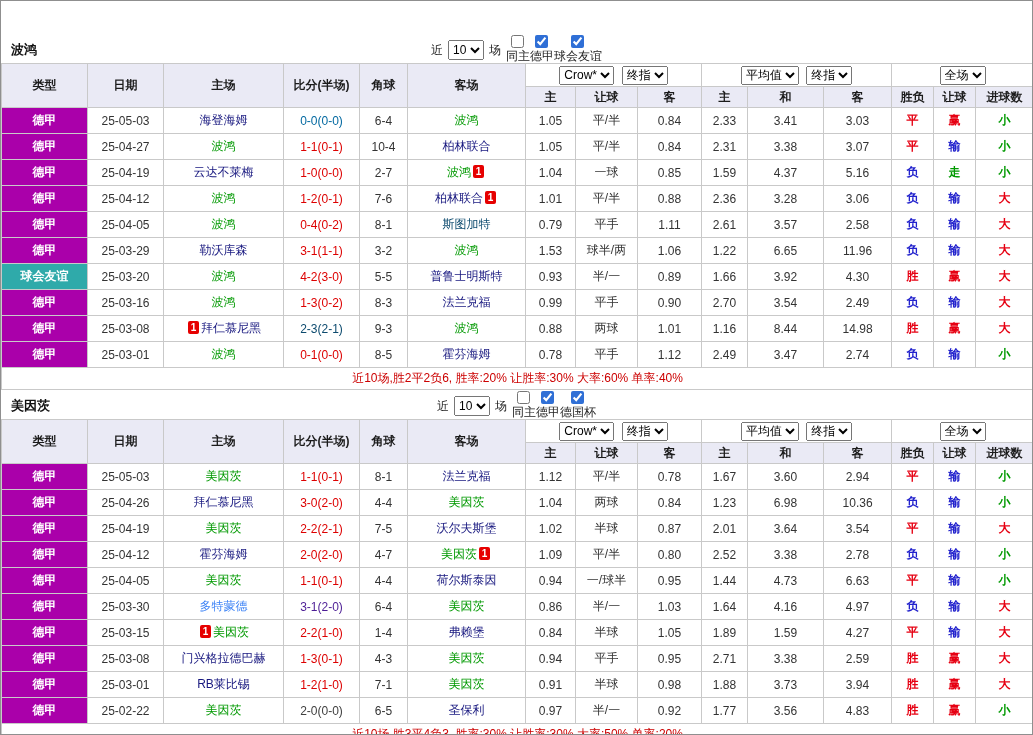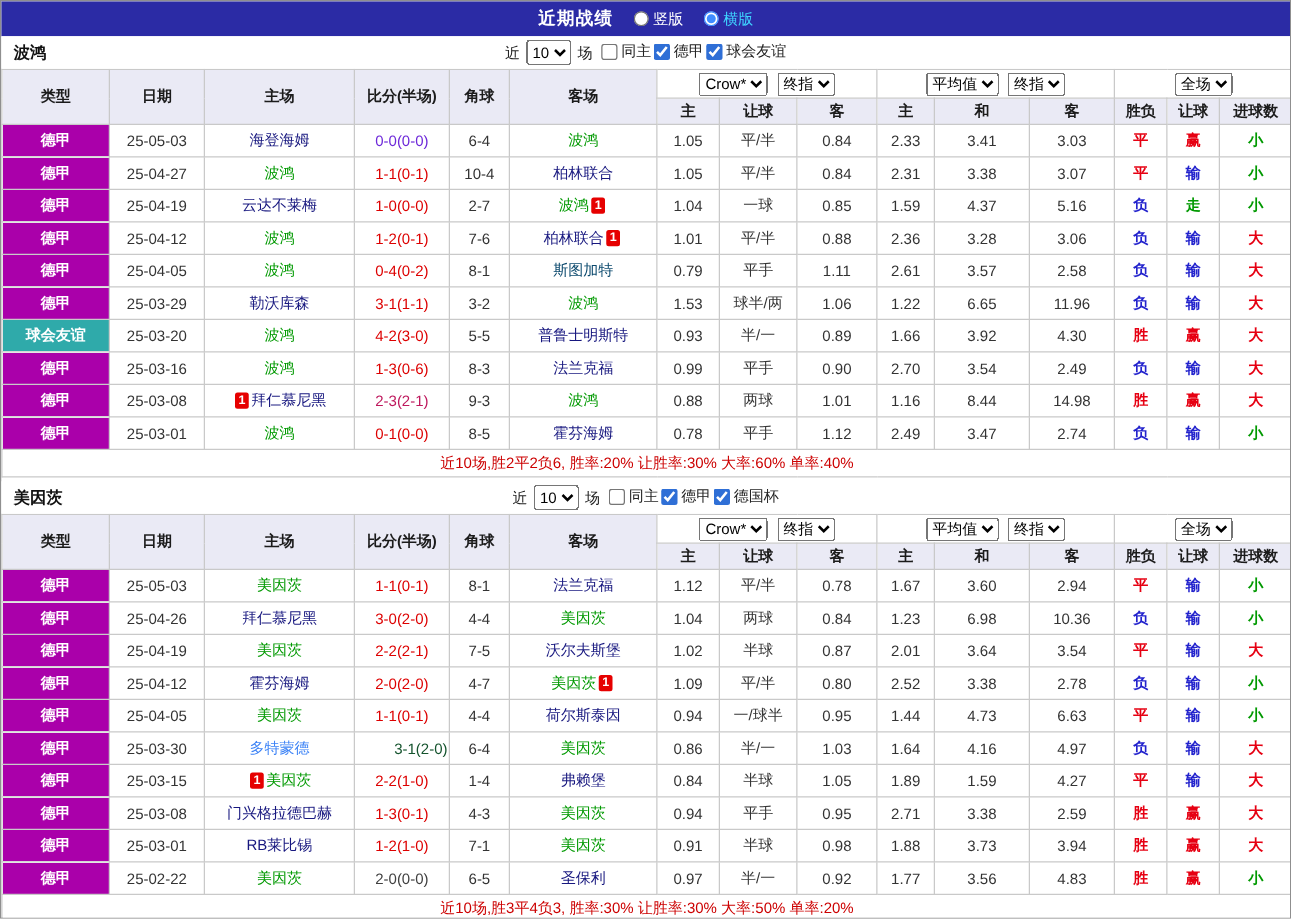--- a/index.html
+++ b/index.html
@@ -7,27 +7,27 @@
   body { font-family:"Liberation Sans","DejaVu Sans",sans-serif; width:1033px; }
   .page { width:1033px; height:735px; border:1px solid #8f8f8f; background:#fff; overflow:hidden; }
 
   .topbar { height:28px; background:#2b2ba5; display:flex; align-items:center; justify-content:center; gap:16px; }
   .tb-title { color:#fff; font-weight:bold; font-size:14px; letter-spacing:1px; }
   .rlab { display:inline-flex; align-items:center; gap:4px; font-size:12px; cursor:pointer; }
   .rlab input { width:12px; height:12px; accent-color:#3f8cff; margin:0; }
   .rlab.white span { color:#fff; }
   .rlab.cyan span { color:#3fd4ff; }
 
-  .section { width:100%; }
+  .section { width:100%;margin-top:36px; }
   .section + .section { margin-top:3px; }
   .strip { height:26px; display:flex; align-items:center; justify-content:center; position:relative; background:#fff; font-size:12px; color:#222; }
   .team-title { position:absolute; left:10px; font-weight:bold; font-size:13px; color:#111; }
   .filters { display:flex; align-items:center; gap:5px; }
   .filters select { font-size:12px; height:20px; }
-  .cb { display:inline-flex; align-items:center; cursor:pointer; }
+  .cb { display:inline-flex; align-items:center; cursor:pointer;flex-direction:column; }
   .cb input { width:13px; height:13px; accent-color:#2f6fd6; margin:0 3px 0 2px; }
 
   table.tbl { width:100%; border-collapse:collapse; table-layout:fixed; }
   .tbl th, .tbl td { border:1px solid #c9c9c9; text-align:center; font-size:12px; color:#333;
                      overflow:hidden; white-space:nowrap; padding:0 1px; }
   .tbl thead tr.selrow { height:23px; }
   .tbl thead tr.subrow { height:21px; }
   .tbl thead th { background:#eaeaf5; font-weight:bold; color:#1b1b1b; }
   .tbl thead th.selcell { background:#ffffff; font-weight:normal; }
   .selcell select { font-size:12px; height:19px; margin:0 2px; }
@@ -39,31 +39,20 @@
           color:#fff; font-size:10px; font-weight:bold; margin:0 2px; padding:0 1px;
           border-radius:2px; vertical-align:1px; }
   .tbl tfoot tr { height:22px; }
   .summary { font-size:12px; font-weight:normal; background:#fff; }
 </style>
 </head>
 <body>
 
 <div class="page">
 
-  <div class="topbar">
-    <span class="tb-title">近期战绩</span>
-    <label class="rlab white">
-      <input type="radio" name="layout" style="">
-      <span>竖版</span>
-    </label>
-    <label class="rlab cyan">
-      <input type="radio" name="layout" checked="" style="">
-      <span>横版</span>
-    </label>
-  </div>
 
   <div class="section">
     <div class="strip">
       <span class="team-title">波鸿</span>
       <div class="filters">
         <span>近</span>
         <select><option>10</option></select>
         <span>场</span>
         <span class="cbs"><label class="cb">
               <input type="checkbox" style="">
@@ -126,21 +115,21 @@
           <th>胜负</th>
           <th>让球</th>
           <th>进球数</th>
         </tr>
       </thead>
       <tbody>
   <tr>
     <td class="league" style="background: rgb(170, 0, 170);">德甲</td>
     <td>25-05-03</td>
     <td class="team"><span style="color: rgb(23, 23, 127);">海登海姆</span></td>
-    <td class="score" style="color: #6d28d9;">0-0(0-0)</td>
+    <td class="score" style="color: #0369a1;">0-0(0-0)</td>
     <td>6-4</td>
     <td class="team"><span style="color: rgb(0, 153, 0);">波鸿</span></td>
     <td>1.05</td>
     <td>平/半</td>
     <td>0.84</td>
     <td>2.33</td>
     <td>3.41</td>
     <td>3.03</td>
     <td class="res" style="color: rgb(230, 0, 18);">平</td>
     <td class="res" style="color: rgb(230, 0, 18);">赢</td>
@@ -252,39 +241,39 @@
     <td>4.30</td>
     <td class="res" style="color: rgb(230, 0, 18);">胜</td>
     <td class="res" style="color: rgb(230, 0, 18);">赢</td>
     <td class="res" style="color: rgb(230, 0, 18);">大</td>
   </tr>
 
   <tr>
     <td class="league" style="background: rgb(170, 0, 170);">德甲</td>
     <td>25-03-16</td>
     <td class="team"><span style="color: rgb(0, 153, 0);">波鸿</span></td>
-    <td class="score" style="color: rgb(221, 0, 0);">1-3(0-6)</td>
+    <td class="score" style="color: rgb(221, 0, 0);">1-3(0-2)</td>
     <td>8-3</td>
     <td class="team"><span style="color: rgb(23, 23, 127);">法兰克福</span></td>
     <td>0.99</td>
     <td>平手</td>
     <td>0.90</td>
     <td>2.70</td>
     <td>3.54</td>
     <td>2.49</td>
     <td class="res" style="color: rgb(35, 35, 205);">负</td>
     <td class="res" style="color: rgb(35, 35, 205);">输</td>
     <td class="res" style="color: rgb(230, 0, 18);">大</td>
   </tr>
 
   <tr>
     <td class="league" style="background: rgb(170, 0, 170);">德甲</td>
     <td>25-03-08</td>
     <td class="team"><span class="card">1</span><span style="color: rgb(23, 23, 127);">拜仁慕尼黑</span></td>
-    <td class="score" style="color: #be185d;">2-3(2-1)</td>
+    <td class="score" style="color: #0c4a6e;">2-3(2-1)</td>
     <td>9-3</td>
     <td class="team"><span style="color: rgb(0, 153, 0);">波鸿</span></td>
     <td>0.88</td>
     <td>两球</td>
     <td>1.01</td>
     <td>1.16</td>
     <td>8.44</td>
     <td>14.98</td>
     <td class="res" style="color: rgb(230, 0, 18);">胜</td>
     <td class="res" style="color: rgb(230, 0, 18);">赢</td>
@@ -475,21 +464,21 @@
     <td>6.63</td>
     <td class="res" style="color: rgb(230, 0, 18);">平</td>
     <td class="res" style="color: rgb(35, 35, 205);">输</td>
     <td class="res" style="color: rgb(0, 153, 0);">小</td>
   </tr>
 
   <tr>
     <td class="league" style="background: rgb(170, 0, 170);">德甲</td>
     <td>25-03-30</td>
     <td class="team"><span style="color: #3b82f6;">多特蒙德</span></td>
-    <td class="score" style="color: #14532d; text-align: right;">3-1(2-0)</td>
+    <td class="score" style="color: #4c1d95;">3-1(2-0)</td>
     <td>6-4</td>
     <td class="team"><span style="color: rgb(0, 153, 0);">美因茨</span></td>
     <td>0.86</td>
     <td>半/一</td>
     <td>1.03</td>
     <td>1.64</td>
     <td>4.16</td>
     <td>4.97</td>
     <td class="res" style="color: rgb(35, 35, 205);">负</td>
     <td class="res" style="color: rgb(35, 35, 205);">输</td>

